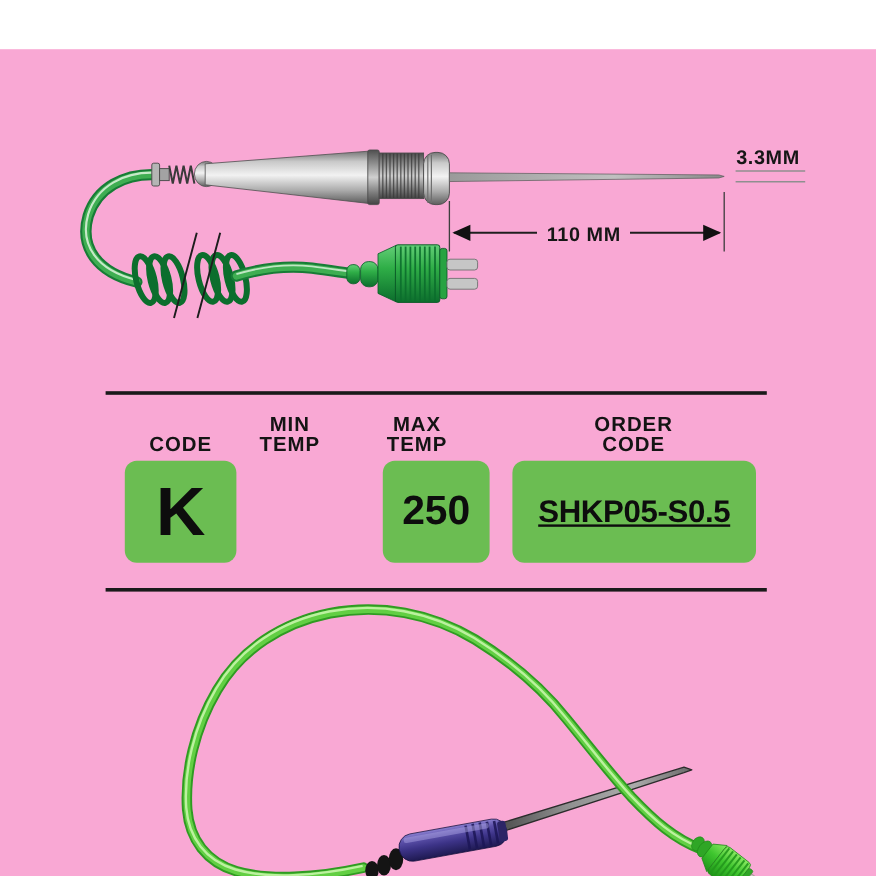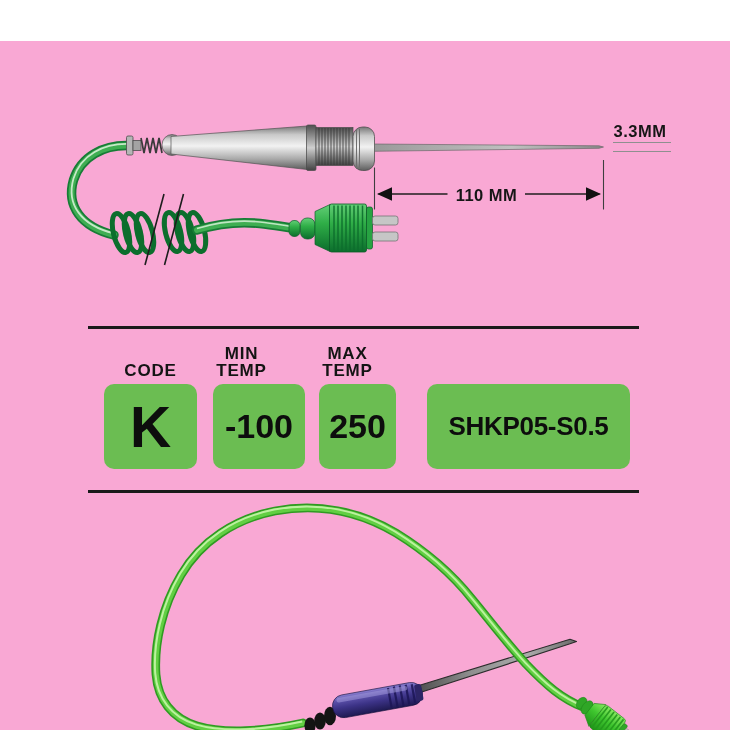--- a/index.html
+++ b/index.html
@@ -156,31 +156,32 @@
     <span class="thl"></span>
   </div>
   <div class="th" style="left:184px;width:115px">
     <span class="thl">MIN</span>
     <span class="thl">TEMP</span>
   </div>
   <div class="th" style="left:290px;width:115px">
     <span class="thl">MAX</span>
     <span class="thl">TEMP</span>
   </div>
+  <div class="th" style="left:468px;width:120px">
+    <span class="thl">ORDER</span>
+    <span class="thl">CODE</span>
+  </div>
 
   <div class="cell" style="left: 104px; width: 93px; background: rgb(107, 189, 82);">
     <span class="v1">K</span>
   </div>
-  <div class="cell" style="left: 213px; width: 92px; background: rgb(107, 189, 82);">
-    <span class="v2">-100</span>
-  </div>
-  <div class="cell" style="left: 319px; width: 77px; background: rgb(107, 189, 82);">
+  <div class="cell" style="left: 319px; width: 89px; background: rgb(107, 189, 82);">
     <span class="v3">250</span>
   </div>
-  <div class="cell" style="left: 427px; width: 203px; background: rgb(107, 189, 82);">
+  <div class="cell" style="left: 427px; width: 203px; background: rgb(107, 189, 82); text-decoration: underline;">
     <span class="v4">SHKP05-S0.5</span>
   </div>
 
   <div id="rule-bottom" class="rule"></div>
 
   <svg id="photo-svg" width="730" height="270" viewBox="0 460 730 270">
     <defs>
       <linearGradient id="needleP" x1="0" y1="0" x2="1" y2="0">
         <stop offset="0" stop-color="#4a4a4a"></stop>
           <stop offset=".35" stop-color="#8f8f8f"></stop>

